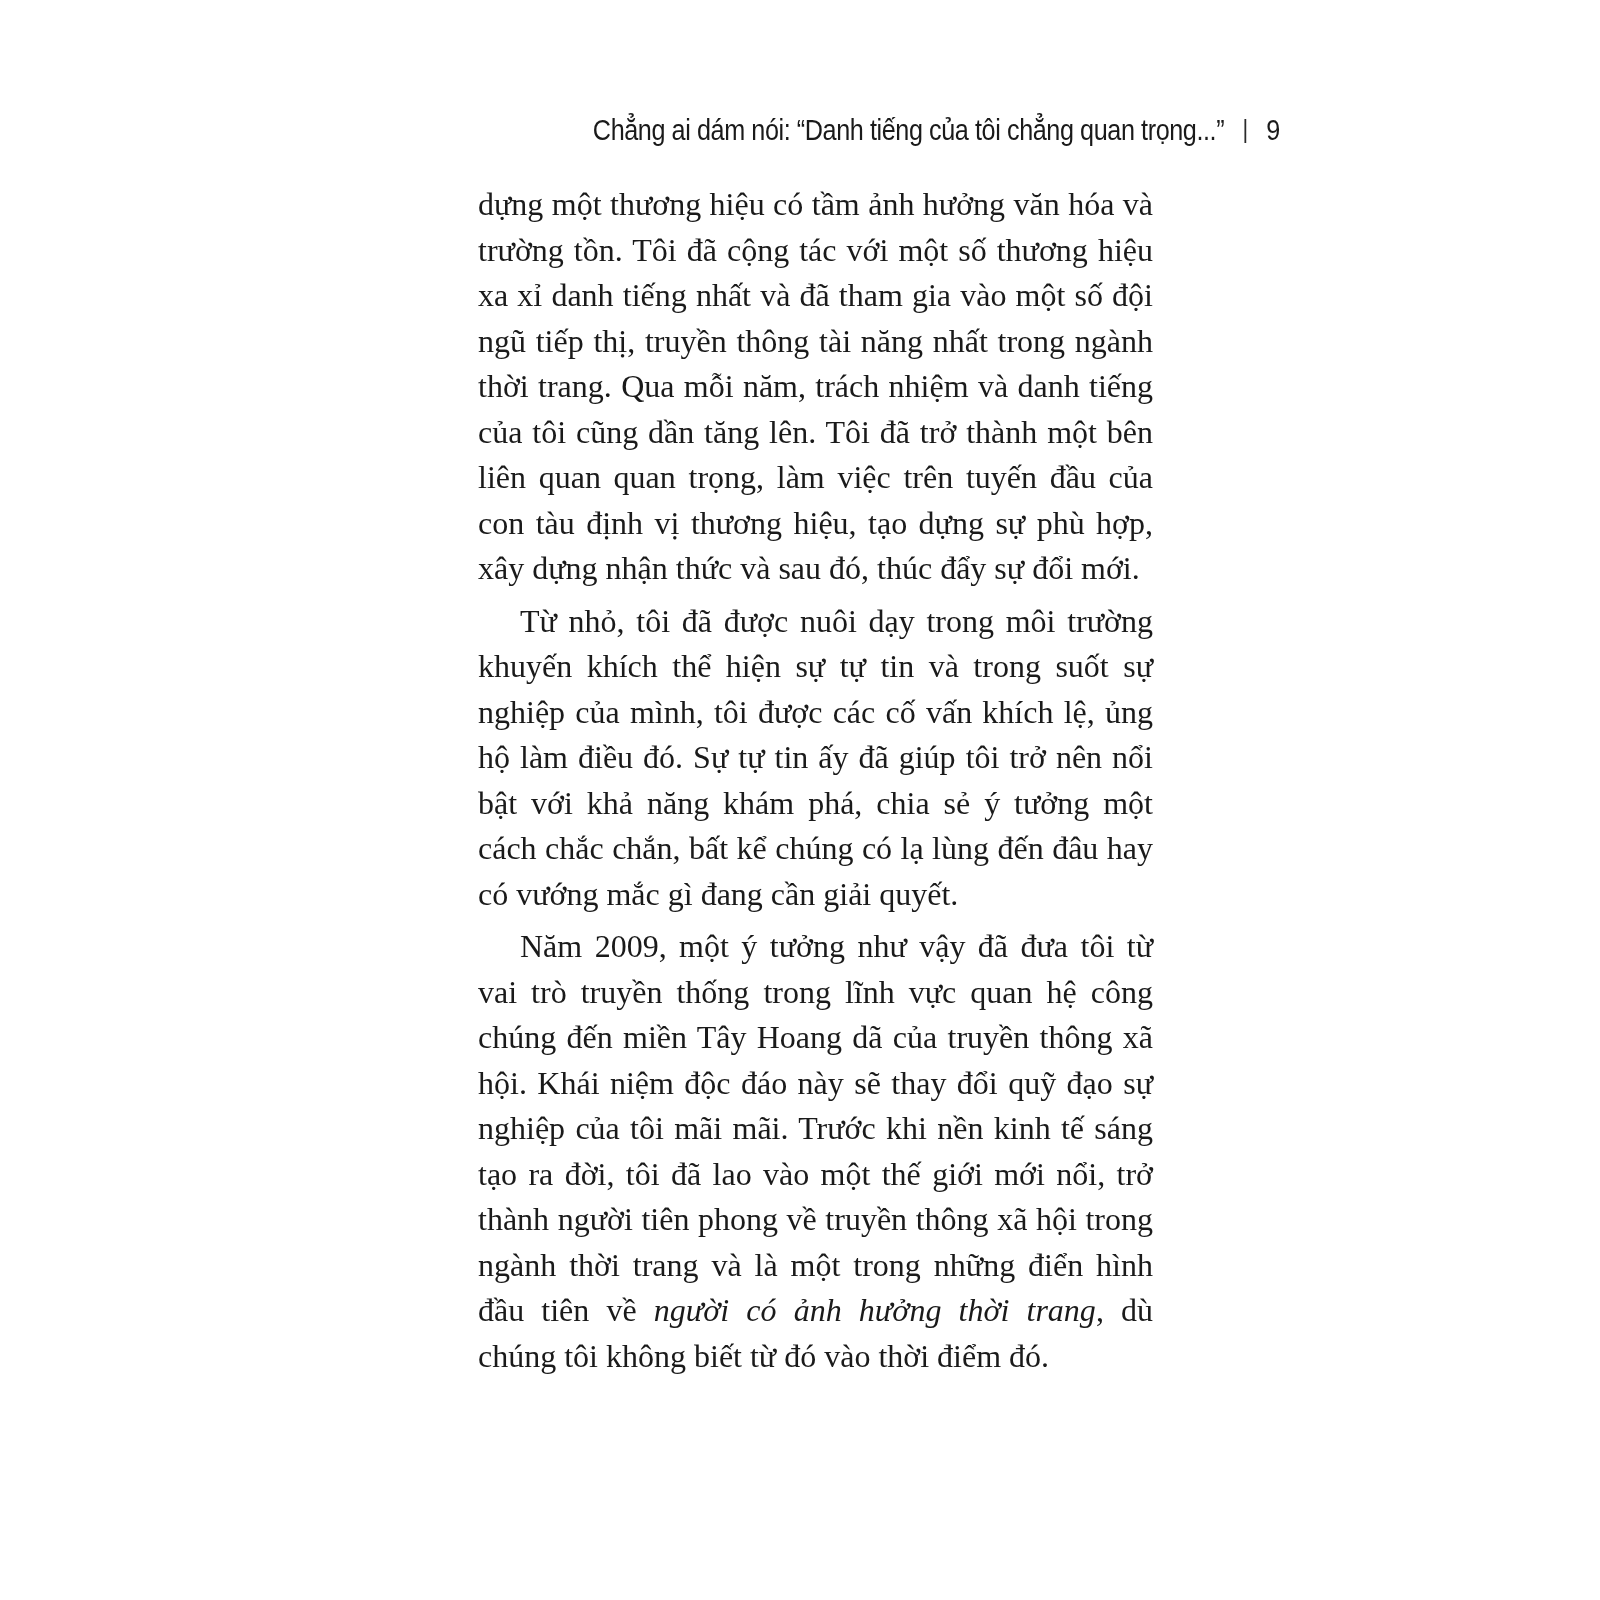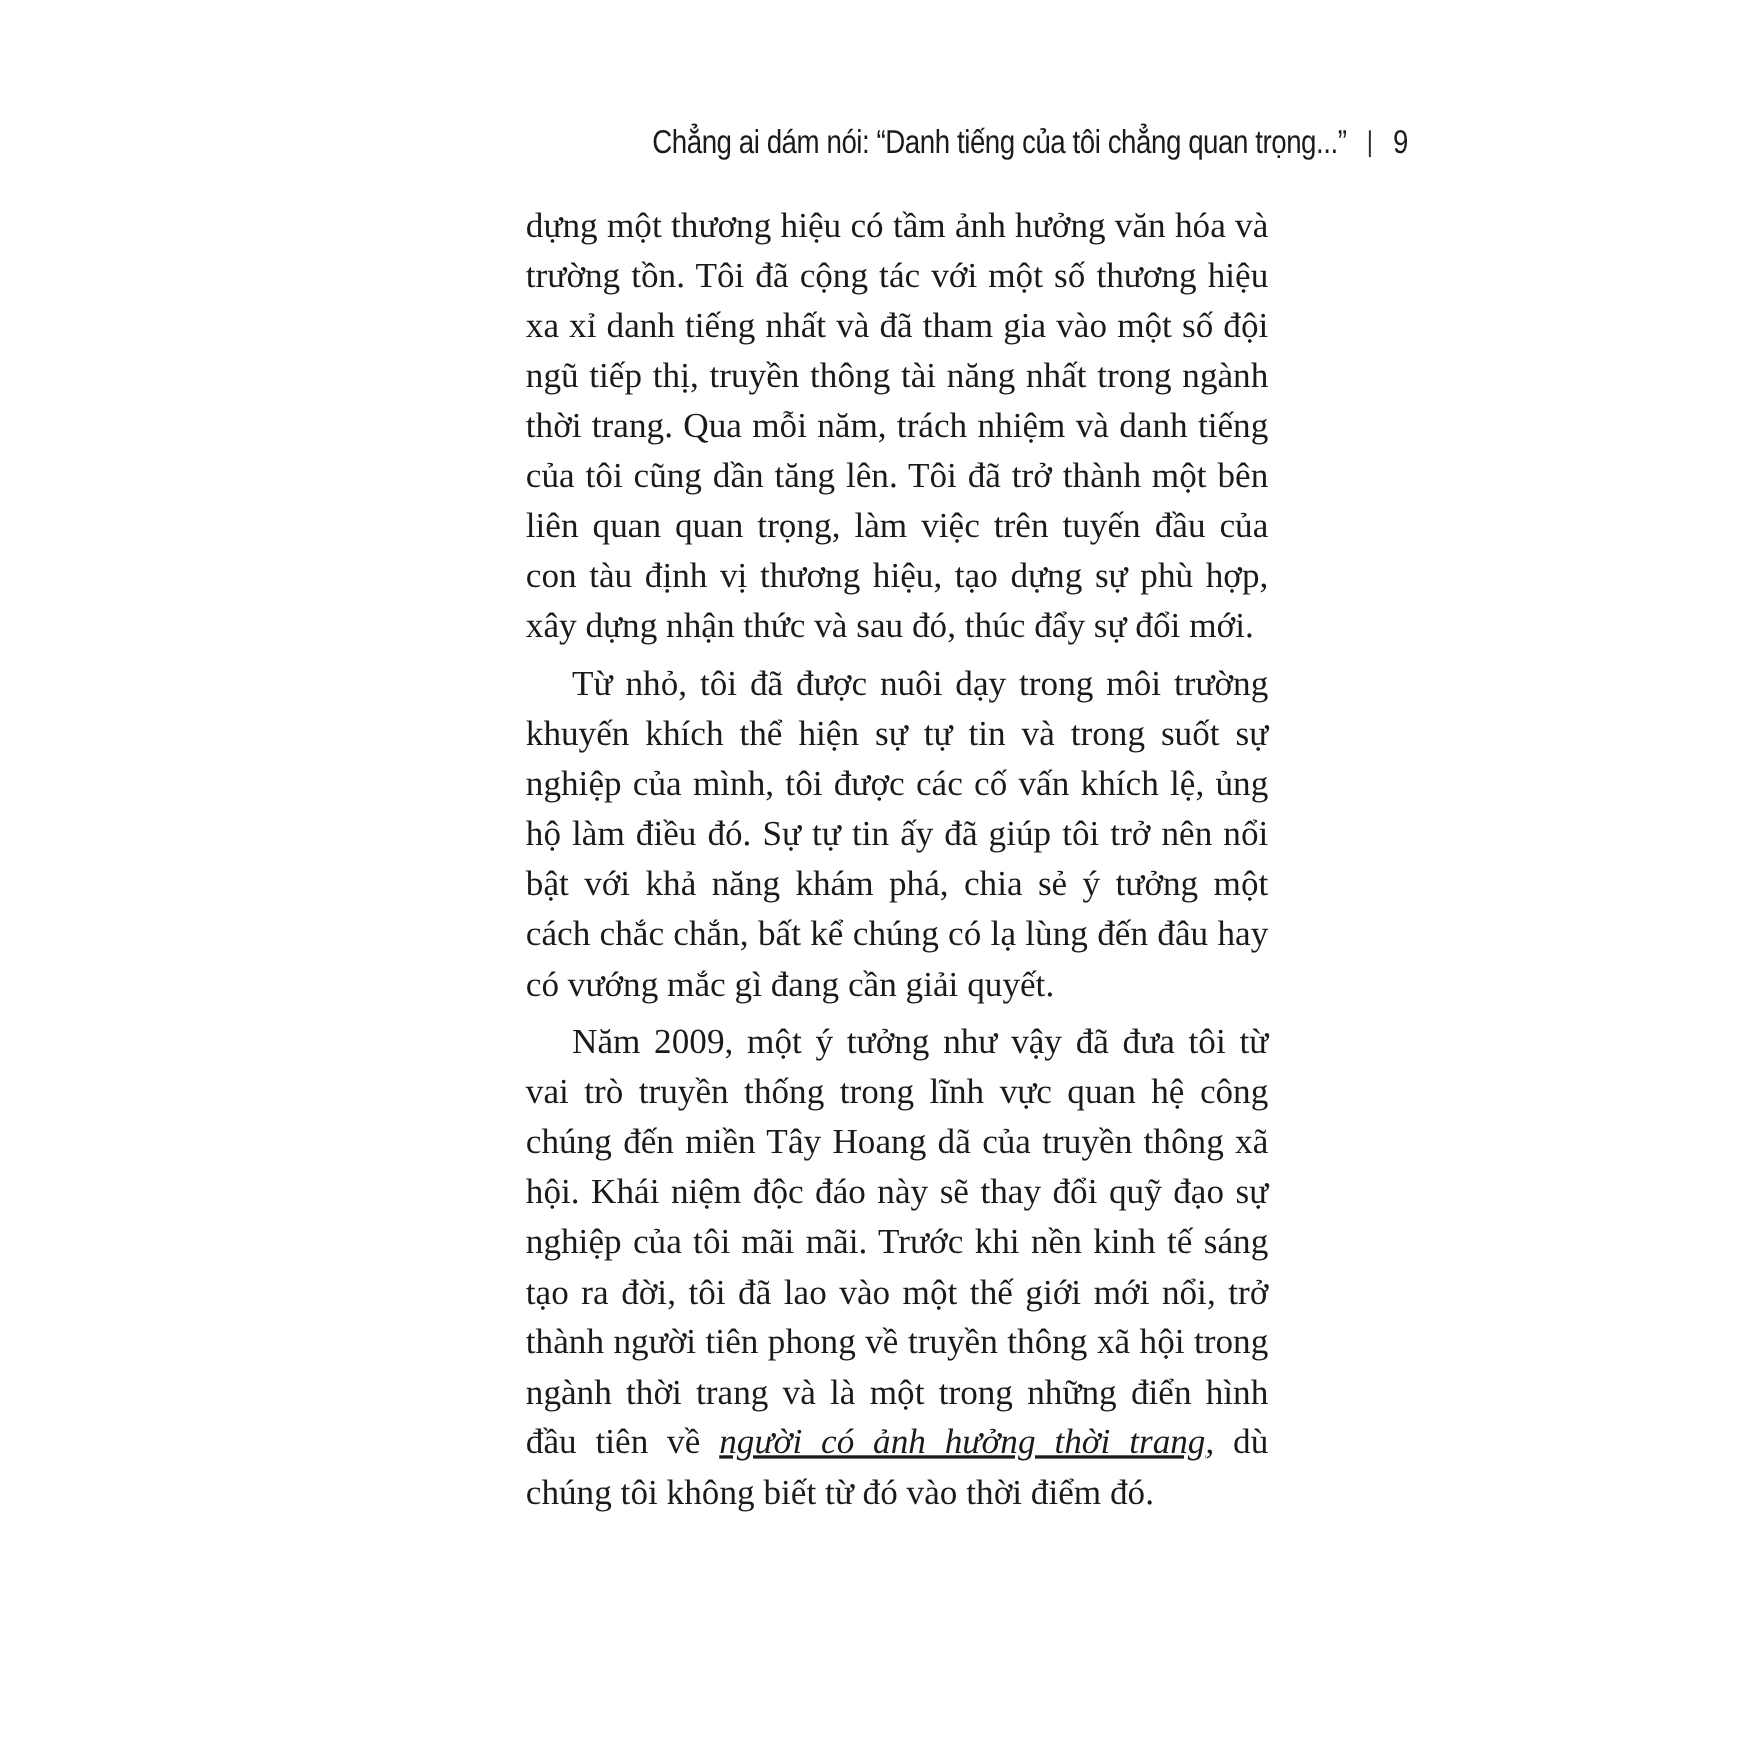--- a/index.html
+++ b/index.html
@@ -58,21 +58,20 @@
   }
   .para {
     margin: 0 0 7px 16px;
     text-indent: 0;
   }
   .para.indent {
     text-indent: 42px;
   }
   .para em {
     font-style: italic;
-    text-decoration: underline;
   }
 </style>
 </head>
 <body>
 
 <div class="page">
 
   <header class="running-head">
     <span class="head-inner">
       <span>Chẳng ai dám nói: “Danh tiếng của tôi chẳng quan trọng...”</span>

